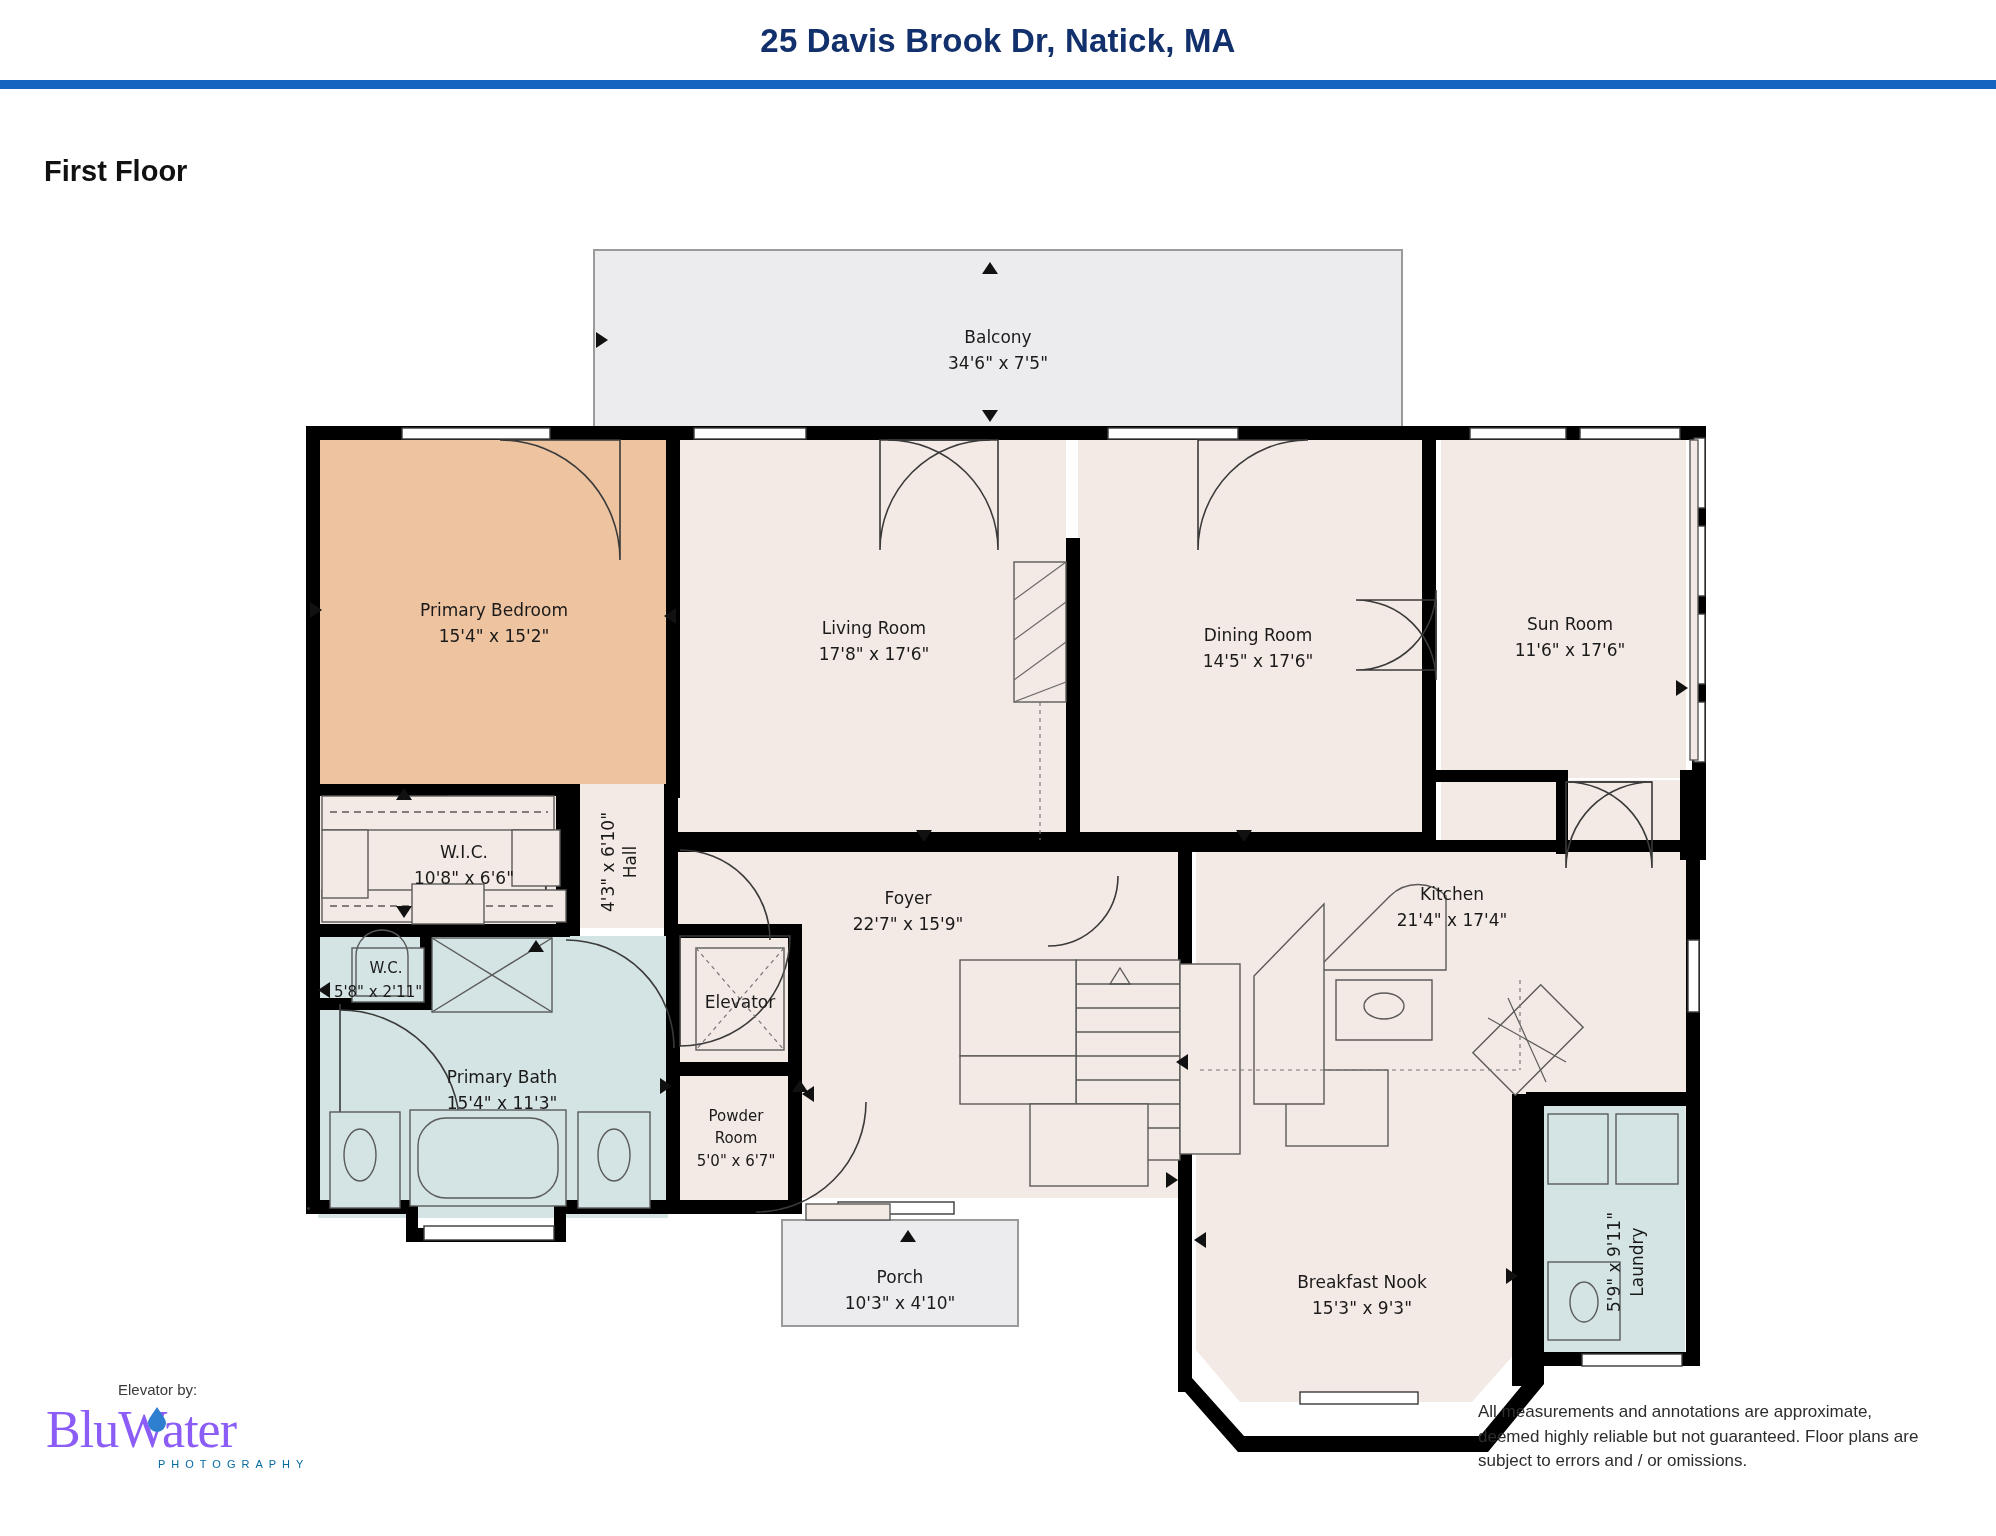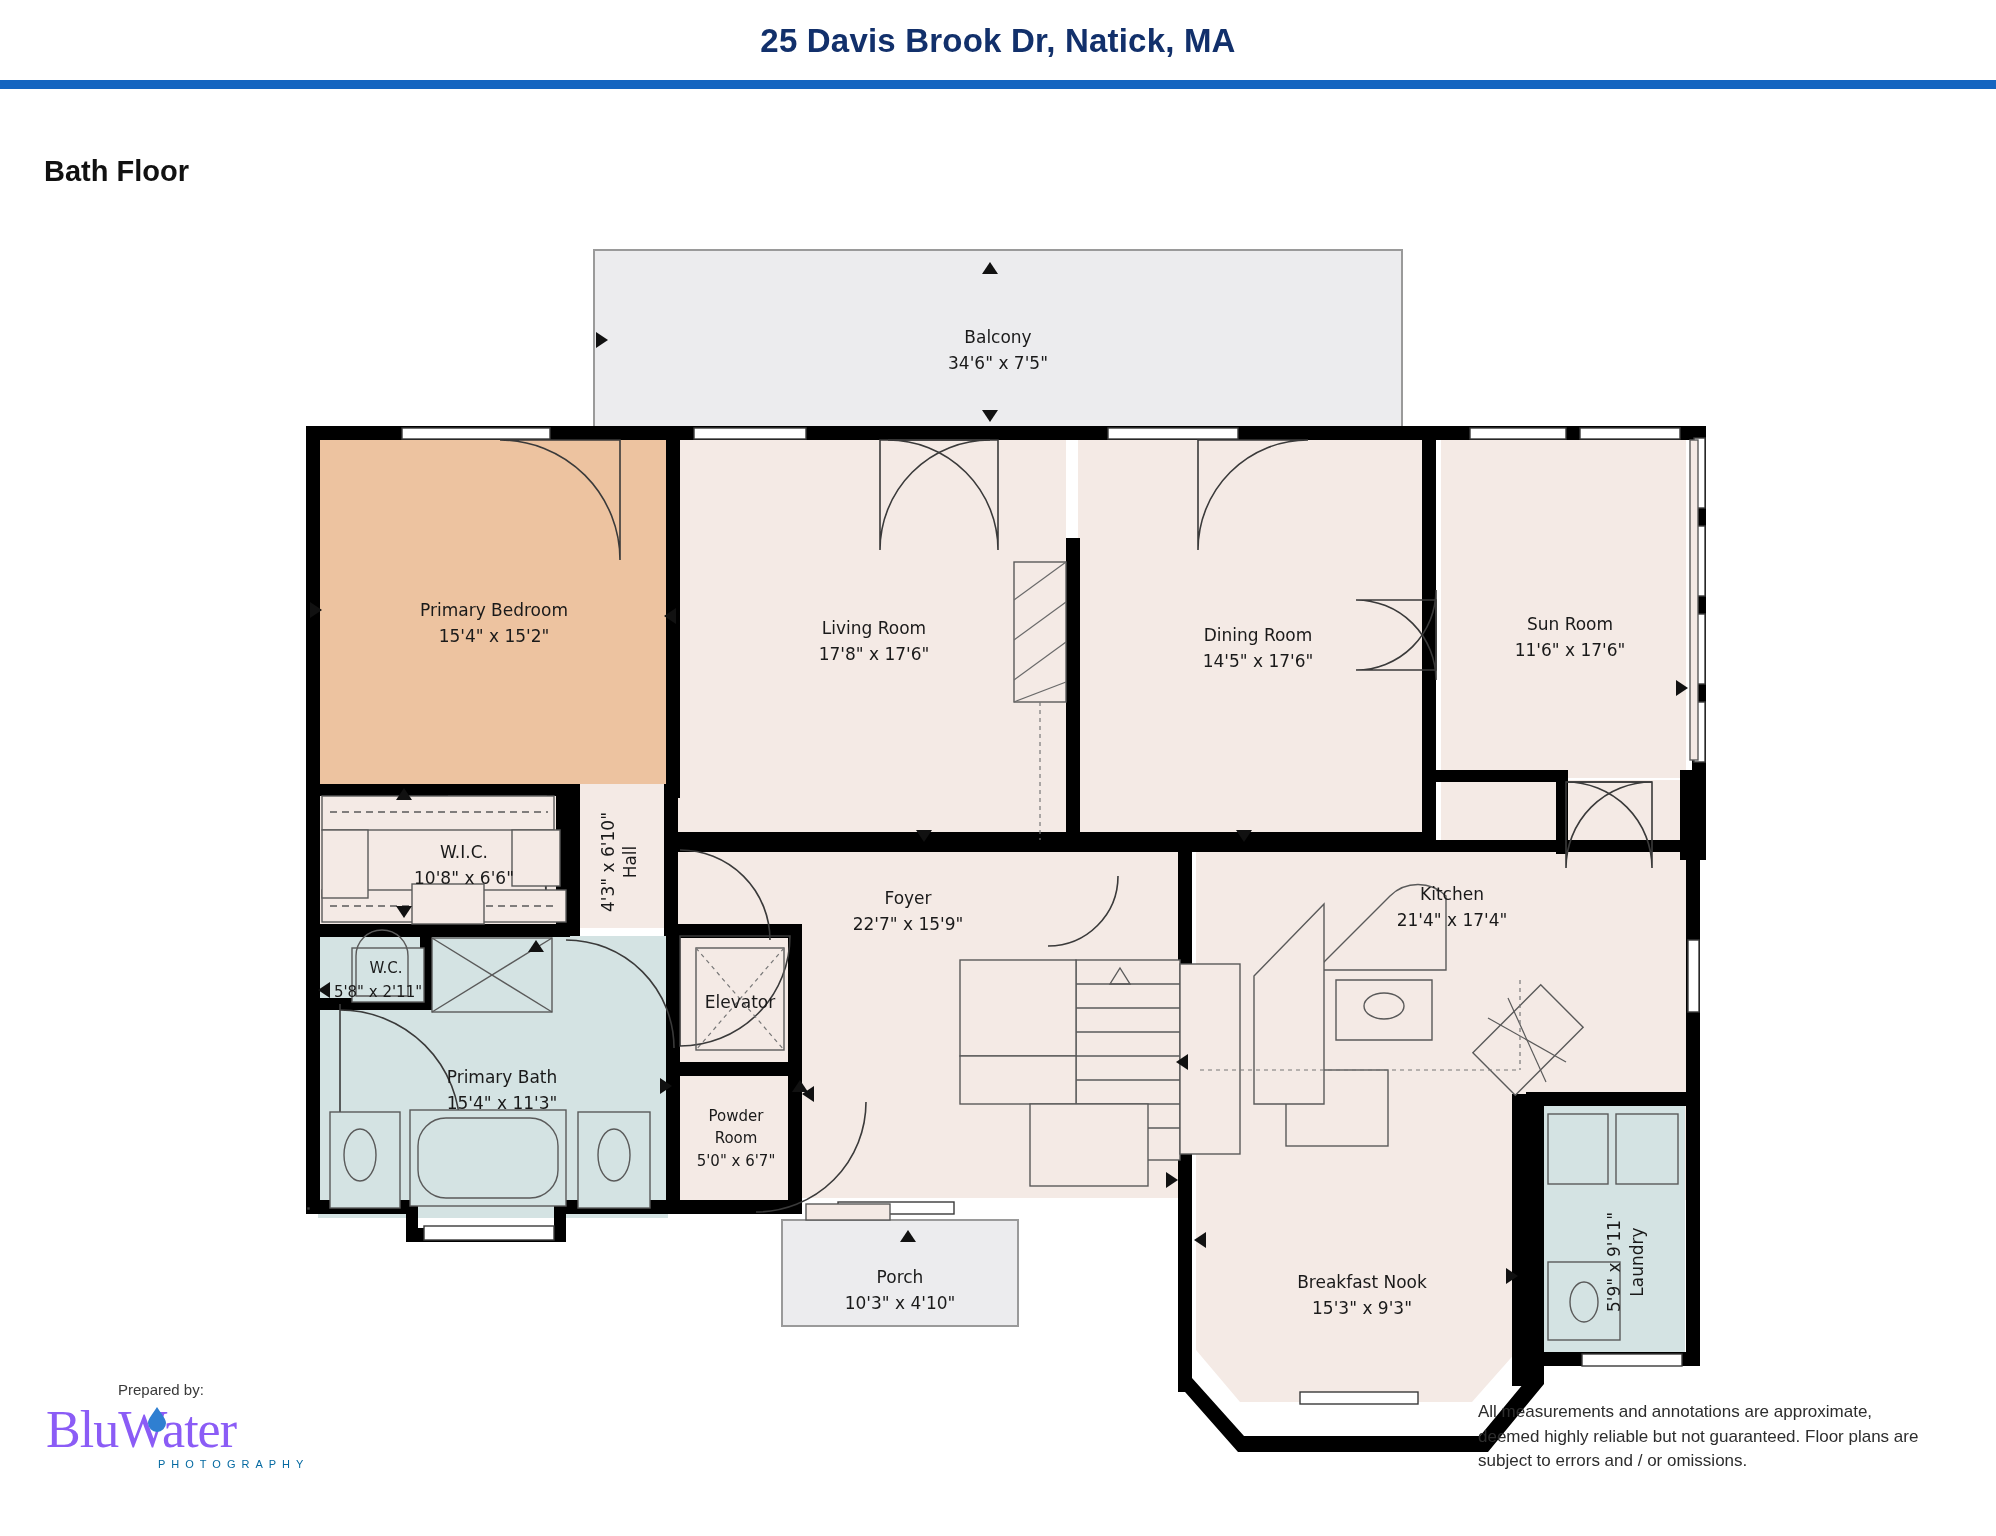--- a/index.html
+++ b/index.html
@@ -70,21 +70,21 @@
   .rdim{font-family:"DejaVu Sans", sans-serif;font-size:17px;fill:#1a1a1a;text-anchor:middle;}
   .rsmall{font-size:15px;}
 </style>
 </head>
 <body>
 
 <div id="header">
   <div id="title">25 Davis Brook Dr, Natick, MA</div>
   <div id="rule"></div>
 </div>
-<div id="floor-title">Bath Floor</div>
+<div id="floor-title">First Floor</div>
 
 <div id="plan">
 <svg width="1996" height="1536" viewBox="0 0 1996 1536" xmlns="http://www.w3.org/2000/svg">
   <defs>
     <style>
       .w  { fill:#000000; }
       .fr { fill:#f4eae5; }
       .fb { fill:#edc3a0; }
       .fh { fill:#d4e3e3; }
       .fo { fill:#ececee; }
@@ -388,21 +388,21 @@
 
     <text class="rlabel" x="1362" y="1248">Breakfast Nook</text>
     <text class="rdim" x="1362" y="1274">15'3" x 9'3"</text>
 
     <text class="rlabel" x="1643" y="1222" transform="rotate(-90 1643 1222)">Laundry</text>
     <text class="rdim" x="1620" y="1222" transform="rotate(-90 1620 1222)">5'9" x 9'11"</text>
   </g>
 </svg>
 </div>
 
-<div id="prepared">Prepared by:</div>
+<div id="prepared">Elevator by:</div>
 
 <div id="logo">
   <span class="blu">Blu</span><span class="blu">Water</span>
   <svg class="drop" width="22" height="26" viewBox="0 0 22 26">
     <path d="M11 1 C 6 9, 2 13, 2 17 a 9 9 0 0 0 18 0 C 20 13, 16 9, 11 1 z" fill="#2f7fd1"></path>
   </svg>
   <span class="sub">PHOTOGRAPHY</span>
 </div>
 
 <div id="disclaimer">All measurements and annotations are approximate, deemed highly reliable but not guaranteed. Floor plans are subject to errors and / or omissions.</div>

